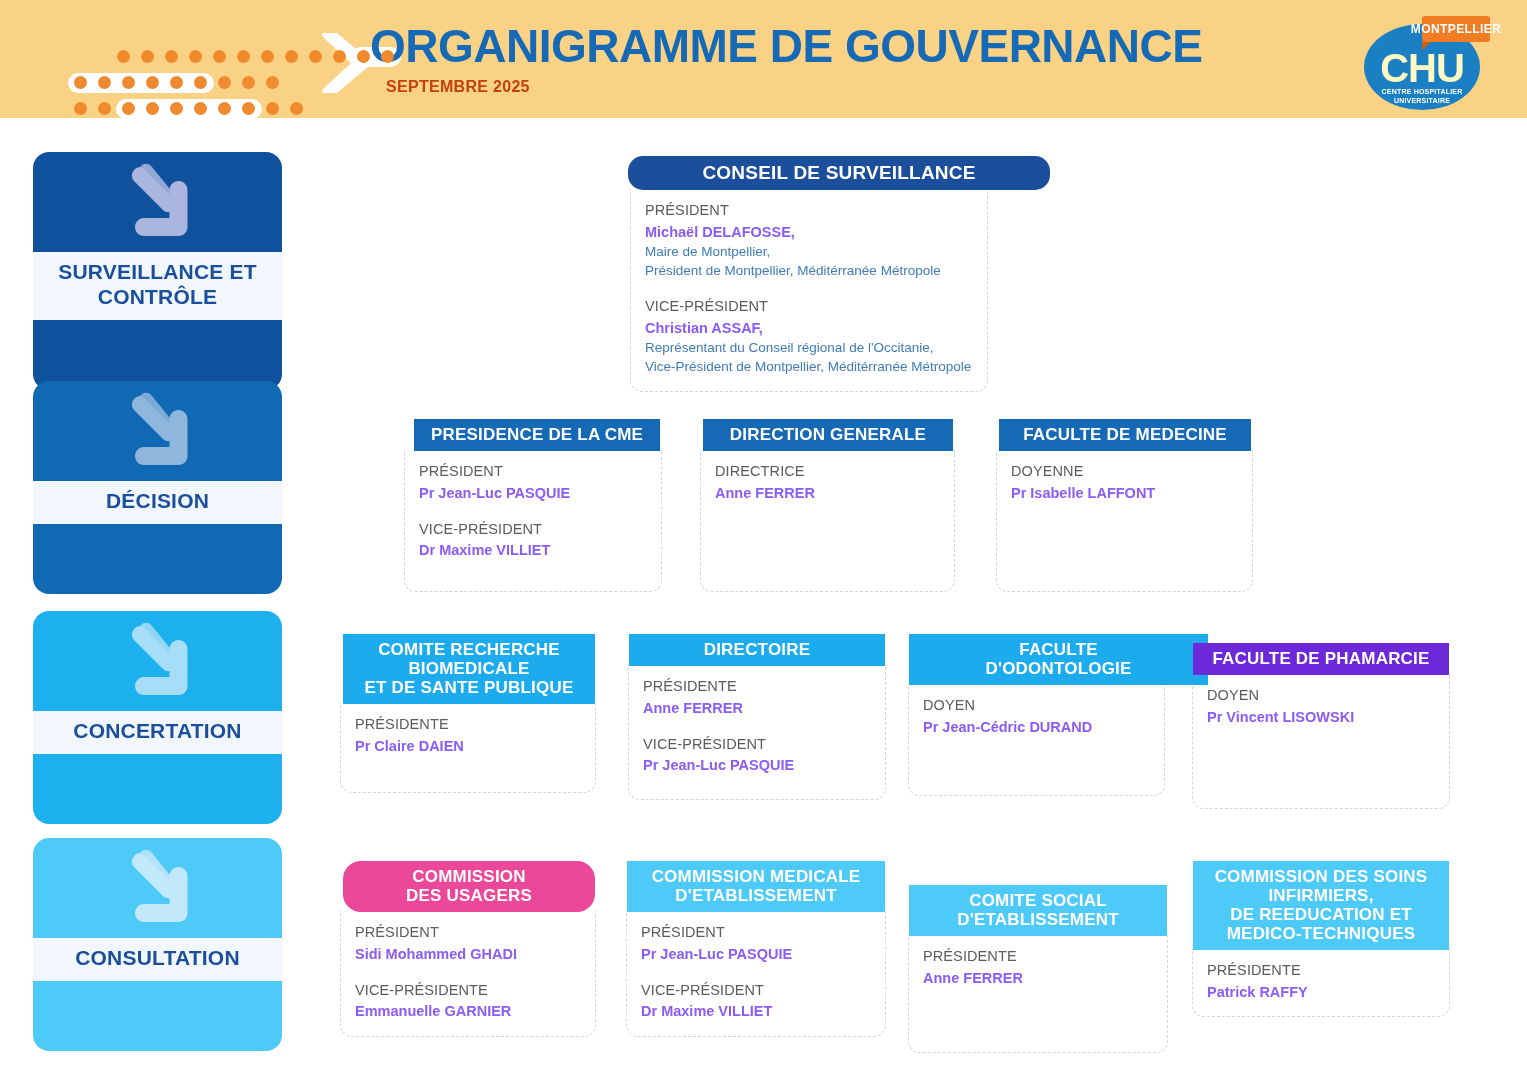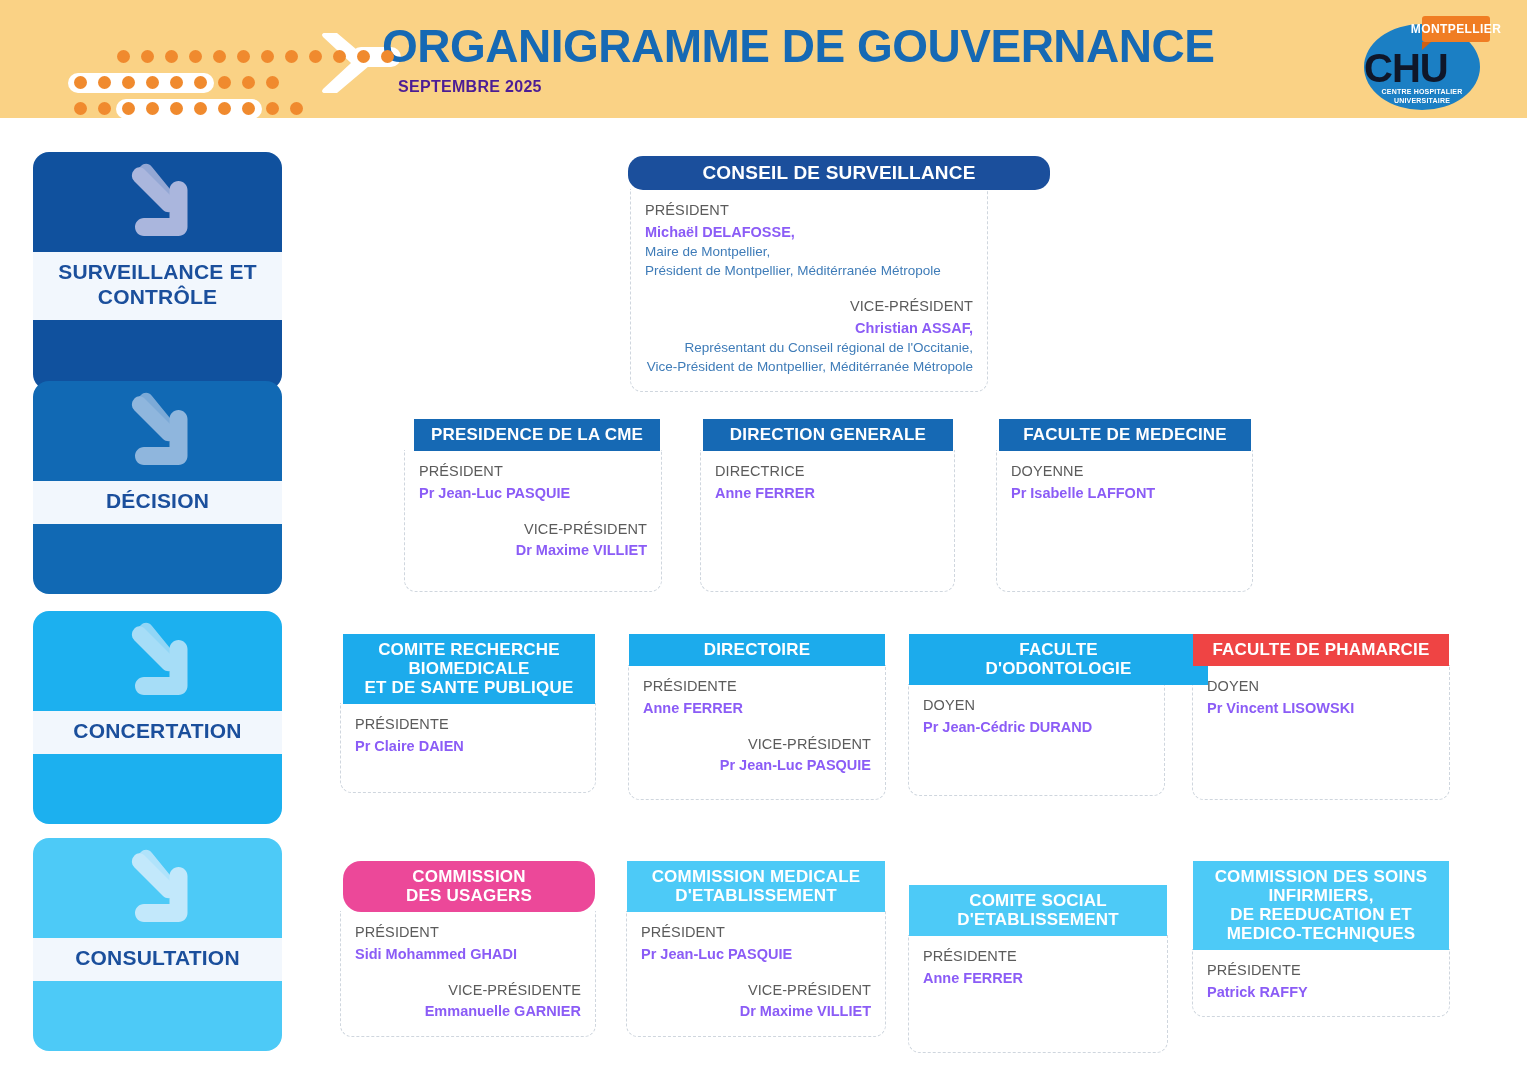--- a/index.html
+++ b/index.html
@@ -33,29 +33,29 @@
   .r1 { left: 55px; top: 26px; }
   .r2 { left: 12px; top: 52px; }
   .r3 { left: 12px; top: 78px; }
   .chevron {
     position: absolute; left: 245px; top: 6px;
     width: 80px; height: 66px;
   }
   .chevron svg { width: 100%; height: 100%; display: block; }
 
   .title-block {
-    position: absolute; left: 382px; top: 23px;
+    position: absolute; left: 370px; top: 23px;
   }
   .main-title {
     font-size: 46px; font-weight: bold; color: #1669b4;
     letter-spacing: -0.5px; line-height: 1;
     white-space: nowrap;
   }
   .sub-title {
-    font-size: 16px; font-weight: bold; color: #4c1d95;
+    font-size: 16px; font-weight: bold; color: #c2410c;
     letter-spacing: 0.3px; margin-top: 9px; margin-left: 16px;
   }
 
   
   .logo {
     position: absolute; left: 1364px; top: 16px;
     width: 126px; height: 95px;
   }
   .logo-ellipse {
     position: absolute; left: 0; top: 8px;
@@ -73,21 +73,21 @@
     color: #ffffff; font-size: 12px; font-weight: bold;
     letter-spacing: 0.4px;
   }
   .logo-banner:after {
     content: ""; position: absolute; left: 0px; bottom: -8px;
     border-left: 9px solid #cf5f12;
     border-bottom: 8px solid transparent;
   }
   .logo-chu {
     position: absolute; left: 0; top: 24px; width: 116px;
-    text-align: left; color: #0f172a;
+    text-align: center; color: #fef9c3;
     font-size: 40px; font-weight: bold; letter-spacing: -1px;
     line-height: 1;
   }
   .logo-sub {
     position: absolute; left: 0; top: 64px; width: 116px;
     text-align: center; color: #ffffff;
     font-size: 7px; font-weight: bold; line-height: 1.25;
     letter-spacing: 0.2px;
   }
 
@@ -142,21 +142,21 @@
     line-height: 1.35;
   }
   .person {
     color: #8b5cf6; font-size: 14.5px; font-weight: bold;
     line-height: 1.4; margin-top: 1px;
   }
   .detail {
     color: #3f7cb8; font-size: 13.5px; line-height: 1.42;
     font-style: normal;
   }
-  .entry + .entry { margin-top: 17px; text-align: right; }
+  .entry + .entry { margin-top: 17px; }
 </style>
 </head>
 <body>
 
 <div class="header">
 
   <div class="deco-arrow">
     <div class="dot-row r1" id="dotrow1">
         <div class="pill" style="left: 234px; width: 50px;"></div>
         <div class="dot"></div>
@@ -378,21 +378,21 @@
         <div>D'ODONTOLOGIE</div>
       </div>
       <div class="card-body" style="min-height: 112px;">
         <div class="entry">
           <div class="role">DOYEN</div>
           <div class="person">Pr Jean-Cédric DURAND</div>
         </div>
       </div>
     </div>
     <div class="card" style="left: 1192px; top: 634px; width: 258px;">
-      <div class="card-head" style="background: #ef4444; font-size: 17px; width: 256px; margin-left: 1px;">
+      <div class="card-head" style="background: #6d28d9; font-size: 17px; width: 256px; margin-left: 1px; margin-top: 9px;">
         <div>FACULTE DE PHAMARCIE</div>
       </div>
       <div class="card-body" style="min-height: 135px;">
         <div class="entry">
           <div class="role">DOYEN</div>
           <div class="person">Pr Vincent LISOWSKI</div>
         </div>
       </div>
     </div>
     <div class="card" style="left: 340px; top: 861px; width: 256px;">

